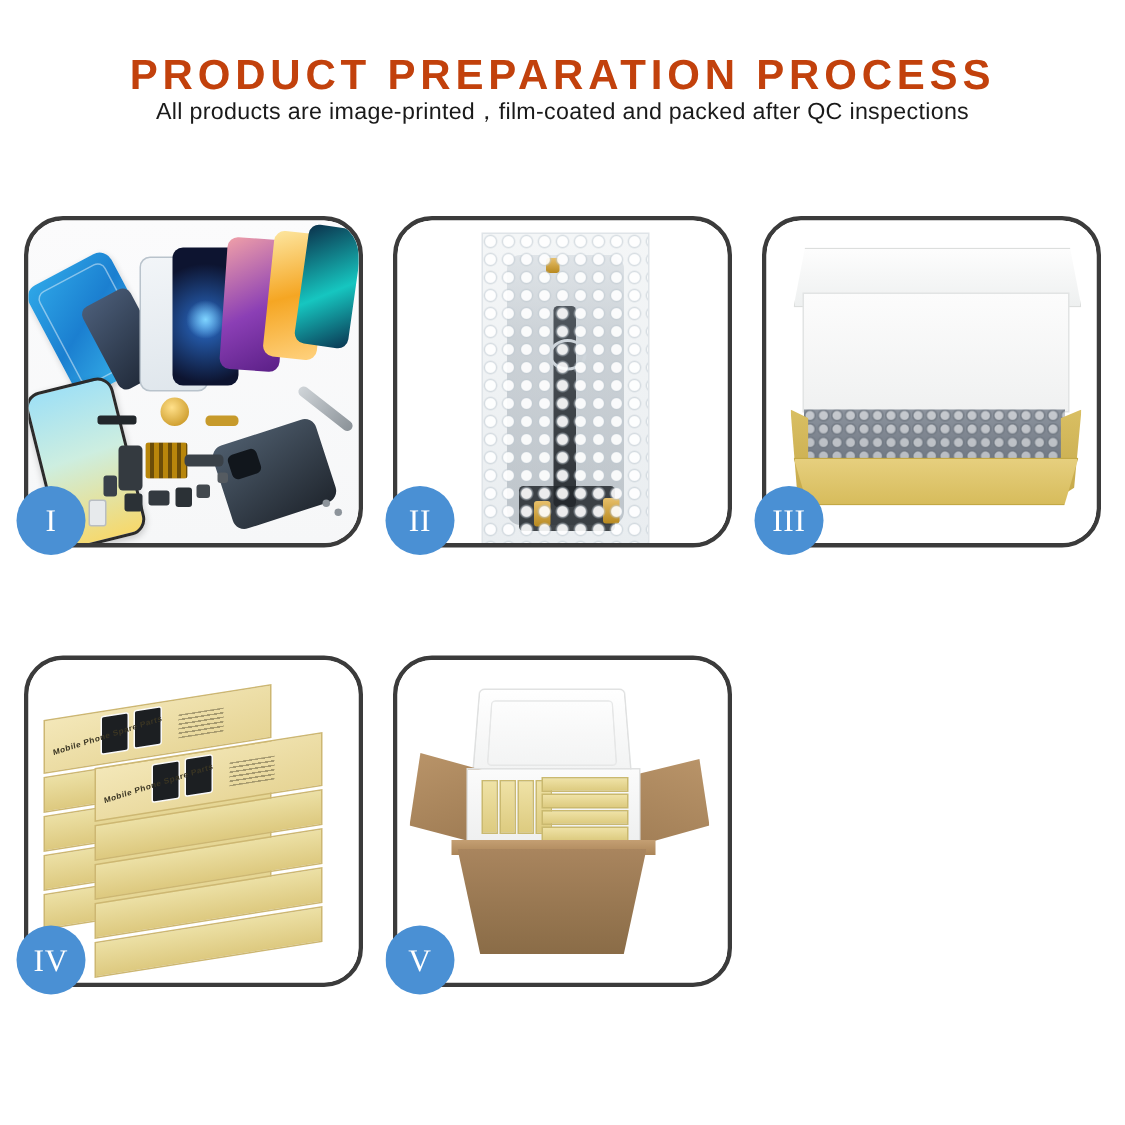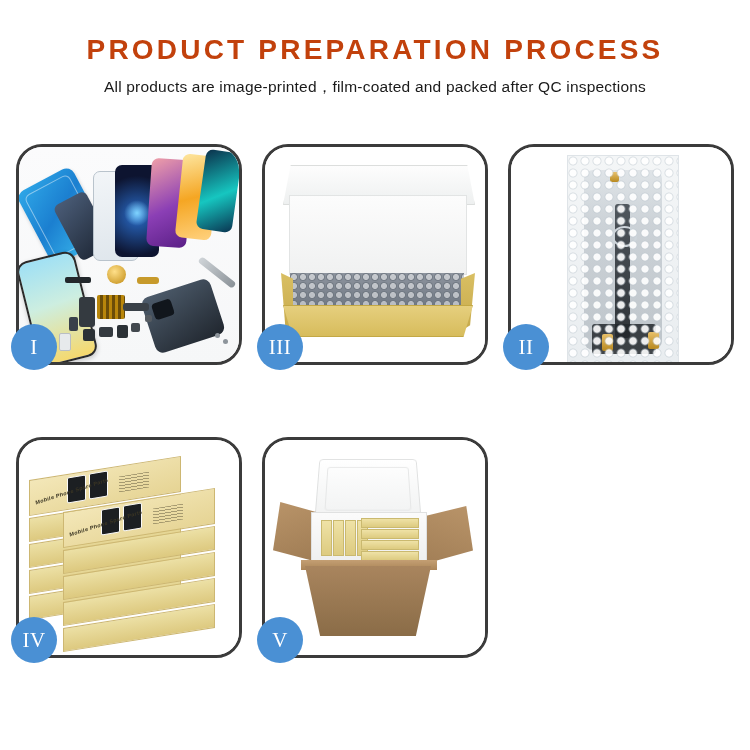--- a/index.html
+++ b/index.html
@@ -10,21 +10,21 @@
   }
   .page{width:750px;height:750px;position:relative;}
 
   
   .header{width:100%;text-align:center;padding-top:36px;}
   .title{
     font-size:28px;font-weight:700;color:#c2410c;
     letter-spacing:3.2px;line-height:1;white-space:nowrap;
   }
   .subtitle{
-    font-size:15.5px;color:#1a1a1a;margin-top:13px;
+    font-size:15.5px;color:#1a1a1a;
     letter-spacing:.2px;white-space:nowrap;font-weight:400;
   }
 
   
   .grid{
     position:absolute;left:16px;top:144px;
     width:718px;
     display:grid;
     grid-template-columns:repeat(3,226px);
     grid-template-rows:repeat(2,221px);
@@ -391,44 +391,44 @@
         <div class="part tiny1"></div>
         <div class="part whitechip"></div>
         <div class="part screw1"></div>
         <div class="part screw2"></div>
         <div class="part tool"></div>
       </div>
       <div class="badge">I</div>
     </div>
 
     <div class="panel">
-      <div class="panel-inner p3">
-        <div class="b3lid"></div>
-        <div class="b3foam"></div>
-        <div class="b3bub"></div>
-        <div class="b3side-l"></div>
-        <div class="b3side-r"></div>
-        <div class="b3front"></div>
-      </div>
-      <div class="badge">III</div>
-    </div>
-
-    <div class="panel">
       <div class="panel-inner p2">
         <div class="bubblebag">
           <div class="screenpart"></div>
           <div class="flexstrip"></div>
           <div class="darkbase"></div>
           <div class="goldtab gt1"></div>
           <div class="goldtab gt2"></div>
           <div class="goldtab gt3"></div>
           <div class="bubbles"></div>
         </div>
       </div>
       <div class="badge">II</div>
+    </div>
+
+    <div class="panel">
+      <div class="panel-inner p3">
+        <div class="b3lid"></div>
+        <div class="b3foam"></div>
+        <div class="b3bub"></div>
+        <div class="b3side-l"></div>
+        <div class="b3side-r"></div>
+        <div class="b3front"></div>
+      </div>
+      <div class="badge">III</div>
     </div>
 
     <div class="panel">
       <div class="panel-inner p4">
         <div class="stack">
           <div class="slab sl4"></div>
           <div class="slab sl3"></div>
           <div class="slab sl2"></div>
           <div class="slab sl1"></div>
           <div class="slabR slR4"></div>

